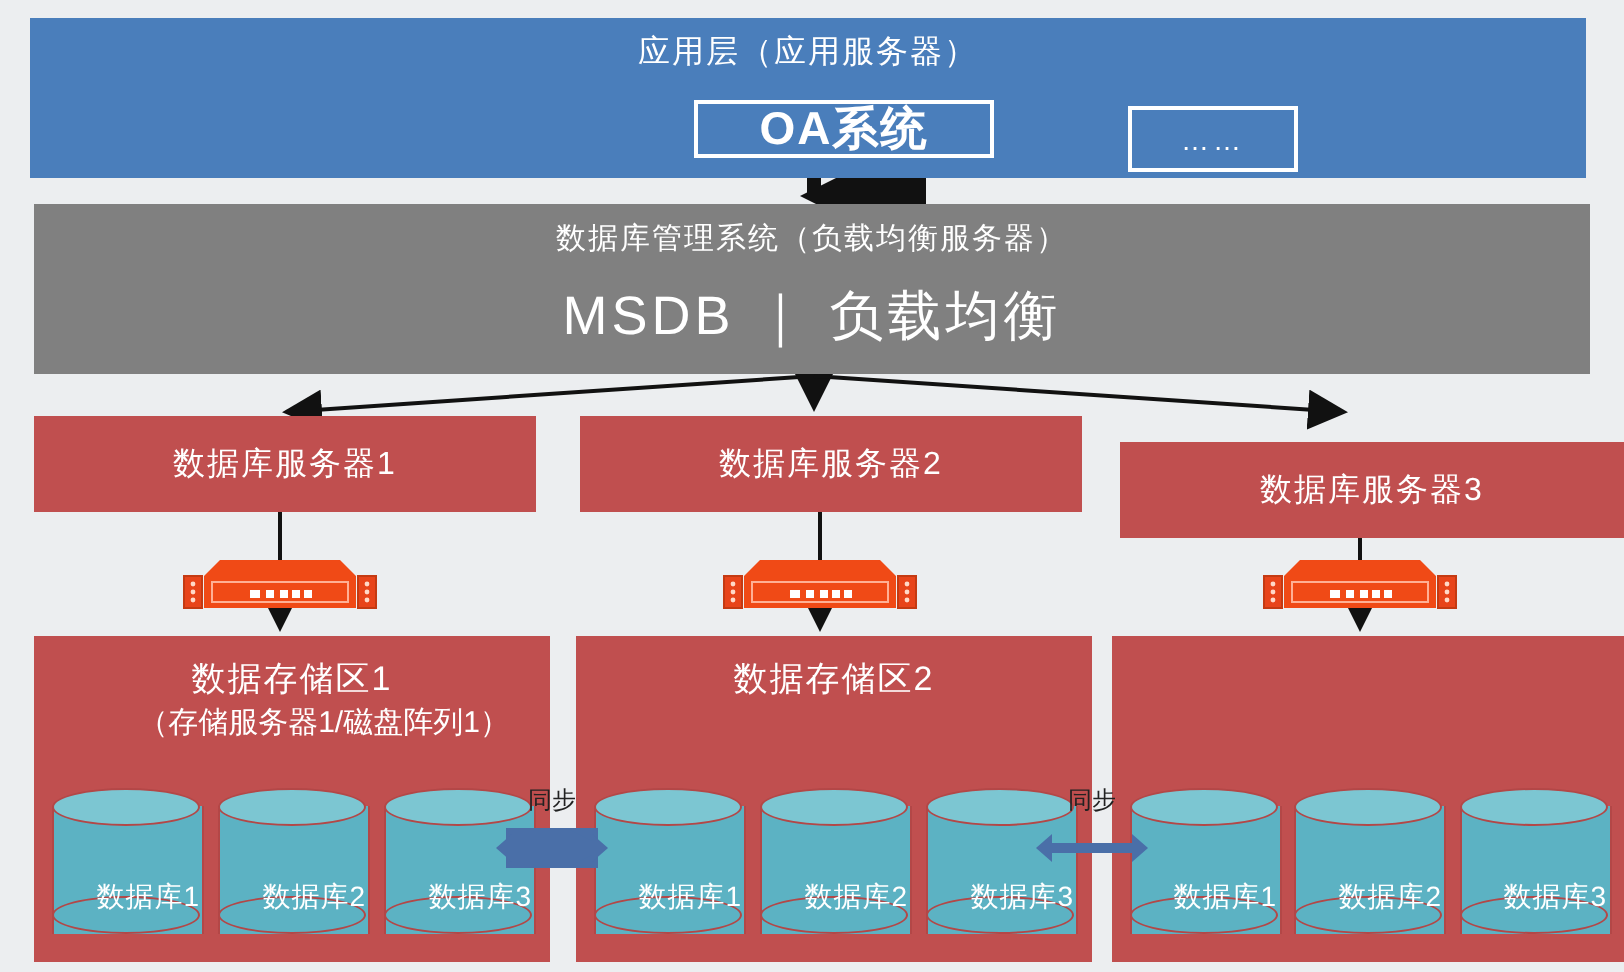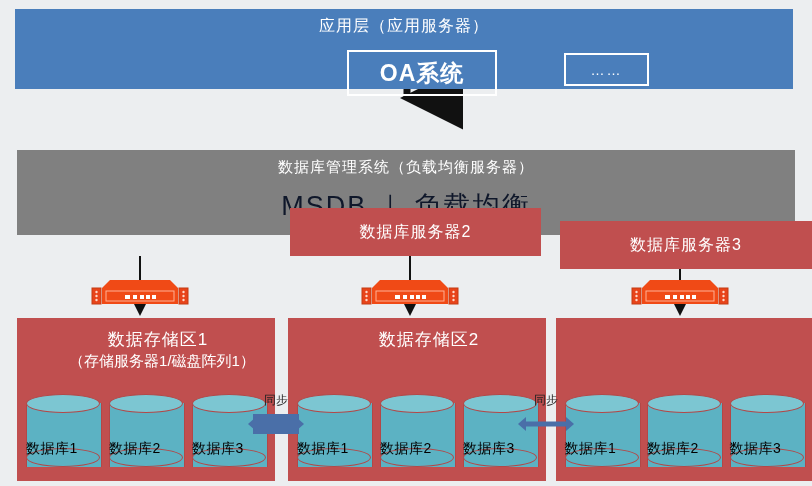--- a/index.html
+++ b/index.html
@@ -22,35 +22,34 @@
   .app-title{
     position:absolute;left:0;top:7px;width:100%;
     text-align:center;color:#ffffff;font-size:16px;letter-spacing:1px;
   }
   .app-box{
     position:absolute;box-sizing:border-box;
     border:2px solid #ffffff;background:transparent;
     display:flex;align-items:center;justify-content:center;
     color:#ffffff;
   }
-  .oa-box{left:332px;top:41px;width:150px;height:46px;font-size:23px;font-weight:bold;letter-spacing:1px;}
+  .oa-box{left:332px;top:41px;width:150px;height:29px;font-size:23px;font-weight:bold;letter-spacing:1px;}
   .dots-box{left:549px;top:44px;width:85px;height:33px;font-size:14px;letter-spacing:2px;}
 
   .dbms-band{
     left:17px;top:102px;width:778px;height:85px;
     background:#808080;
-    margin-top:48px;
   }
   .dbms-title{
     position:absolute;left:0;top:8px;width:100%;
     text-align:center;color:#ffffff;font-size:15px;letter-spacing:1px;
   }
   .dbms-sub{
     position:absolute;left:0;top:38px;width:100%;
-    text-align:center;color:#0f172a;font-size:27px;letter-spacing:2px;
+    text-align:center;color:#ffffff;font-size:27px;letter-spacing:2px;
   }
 
   
   .srv-box{
     position:absolute;box-sizing:border-box;
     background:#c04f4f;height:48px;top:208px;
     display:flex;align-items:center;justify-content:center;
     color:#ffffff;font-size:16px;letter-spacing:1px;
   }
   .srv1{left:17px;width:251px;}
@@ -61,21 +60,21 @@
   .sto-box{
     position:absolute;box-sizing:border-box;
     background:#c04f4f;height:163px;top:318px;
     color:#ffffff;
   }
   .sto1{left:17px;width:258px;}
   .sto2{left:288px;width:258px;}
   .sto3{left:556px;width:256px;}
   .sto-title{
     position:absolute;left:0;top:10px;width:100%;text-align:center;
-    font-size:17px;letter-spacing:1px;padding-left:12px;
+    font-size:17px;letter-spacing:1px;
   }
   .sto-sub{
     position:absolute;left:16px;top:34px;width:100%;text-align:center;
     font-size:15px;letter-spacing:0px;
   }
 
   
   .cyls{position:absolute;left:0;top:76px;width:100%;height:82px;
         display:flex;justify-content:space-evenly;align-items:flex-start;}
   .cyl{position:relative;width:74px;height:80px;}
@@ -87,22 +86,22 @@
     position:absolute;left:0;top:0px;width:74px;height:19px;
     background:#7cc6d2;border-radius:50%;border:1px solid #b34747;
     box-sizing:border-box;
   }
   .cyl .bottom{
     position:absolute;left:0;top:54px;width:74px;height:19px;
     background:#5cb2c3;border-radius:50%;border:1px solid #b34747;
     box-sizing:border-box;
   }
   .cyl .label{
-    position:absolute;left:0;top:46px;width:100%;text-align:left;
-    color:#000000;font-size:14px;z-index:5;letter-spacing:0.5px;
+    position:absolute;left:0;top:46px;width:100%;text-align:right;
+    color:#ffffff;font-size:14px;z-index:5;letter-spacing:0.5px;
   }
 
   
   .sync{position:absolute;width:60px;height:46px;top:396px;}
   .sync1{left:246px;}
   .sync2{left:516px;}
   .sync .sync-label{
     position:absolute;left:0;top:-4px;width:100%;text-align:center;
     color:#222222;font-size:12px;
   }
@@ -159,20 +158,21 @@
     <div class="app-title">应用层（应用服务器）</div>
     <div class="app-box oa-box">OA系统</div>
     <div class="app-box dots-box">……</div>
   </div>
 
   <div class="band dbms-band">
     <div class="dbms-title">数据库管理系统（负载均衡服务器）</div>
     <div class="dbms-sub">MSDB ｜ 负载均衡</div>
   </div>
 
+  <div class="srv-box srv1">数据库服务器1</div>
   <div class="srv-box srv2">数据库服务器2</div>
   <div class="srv-box srv3">数据库服务器3</div>
 
   <div class="srvicon ic1">
     <svg viewBox="0 0 104 30" width="104" height="30">
       <polygon points="14,10 90,10 82,2 22,2" fill="#f04a16"></polygon>
       <rect x="14" y="10" width="76" height="16" fill="#f04a16"></rect>
       <rect x="18" y="13" width="68" height="10" fill="none" stroke="#ffb094" stroke-width="1"></rect>
       <rect x="4" y="10" width="9" height="16" fill="#e8441a" stroke="#c43a12" stroke-width="1"></rect>
       <rect x="91" y="10" width="9" height="16" fill="#e8441a" stroke="#c43a12" stroke-width="1"></rect>

